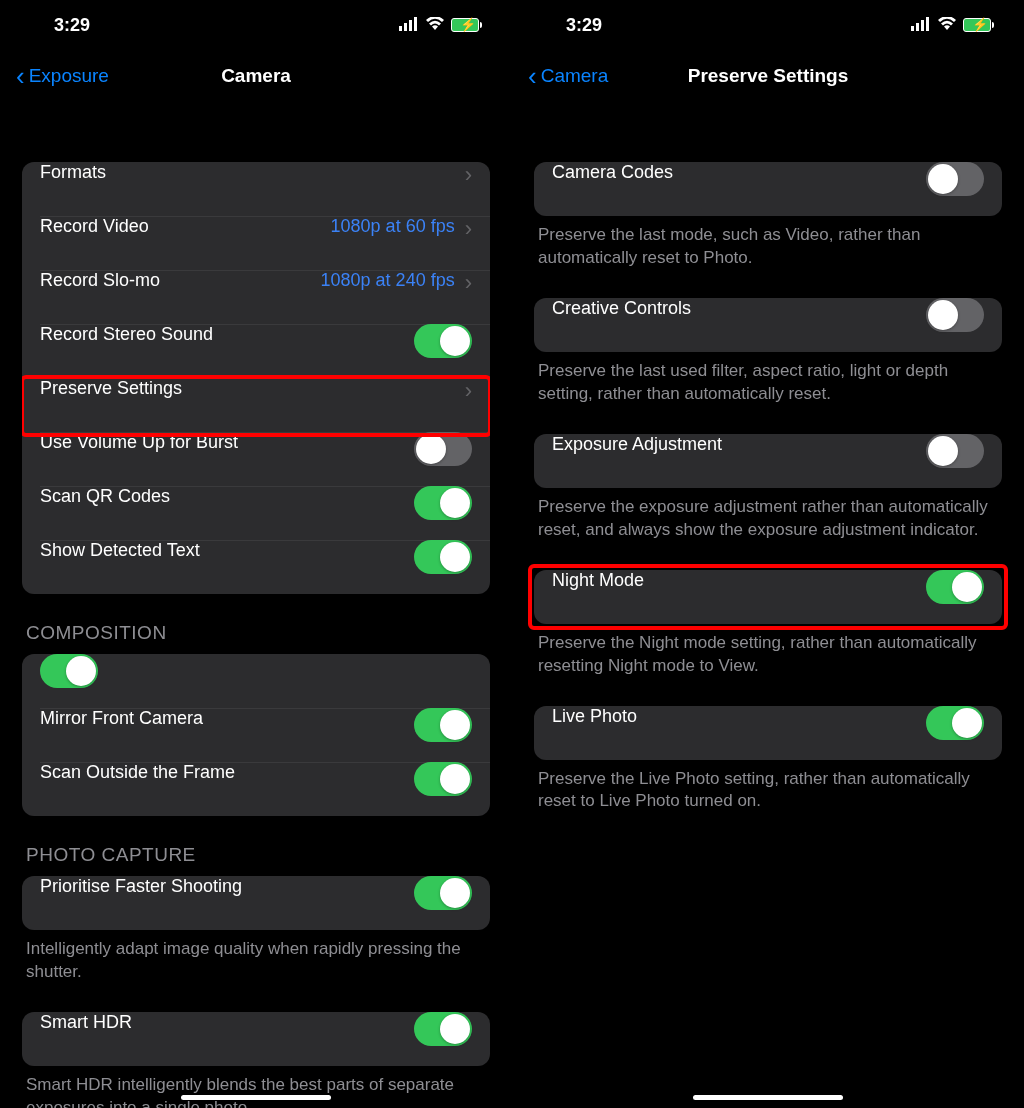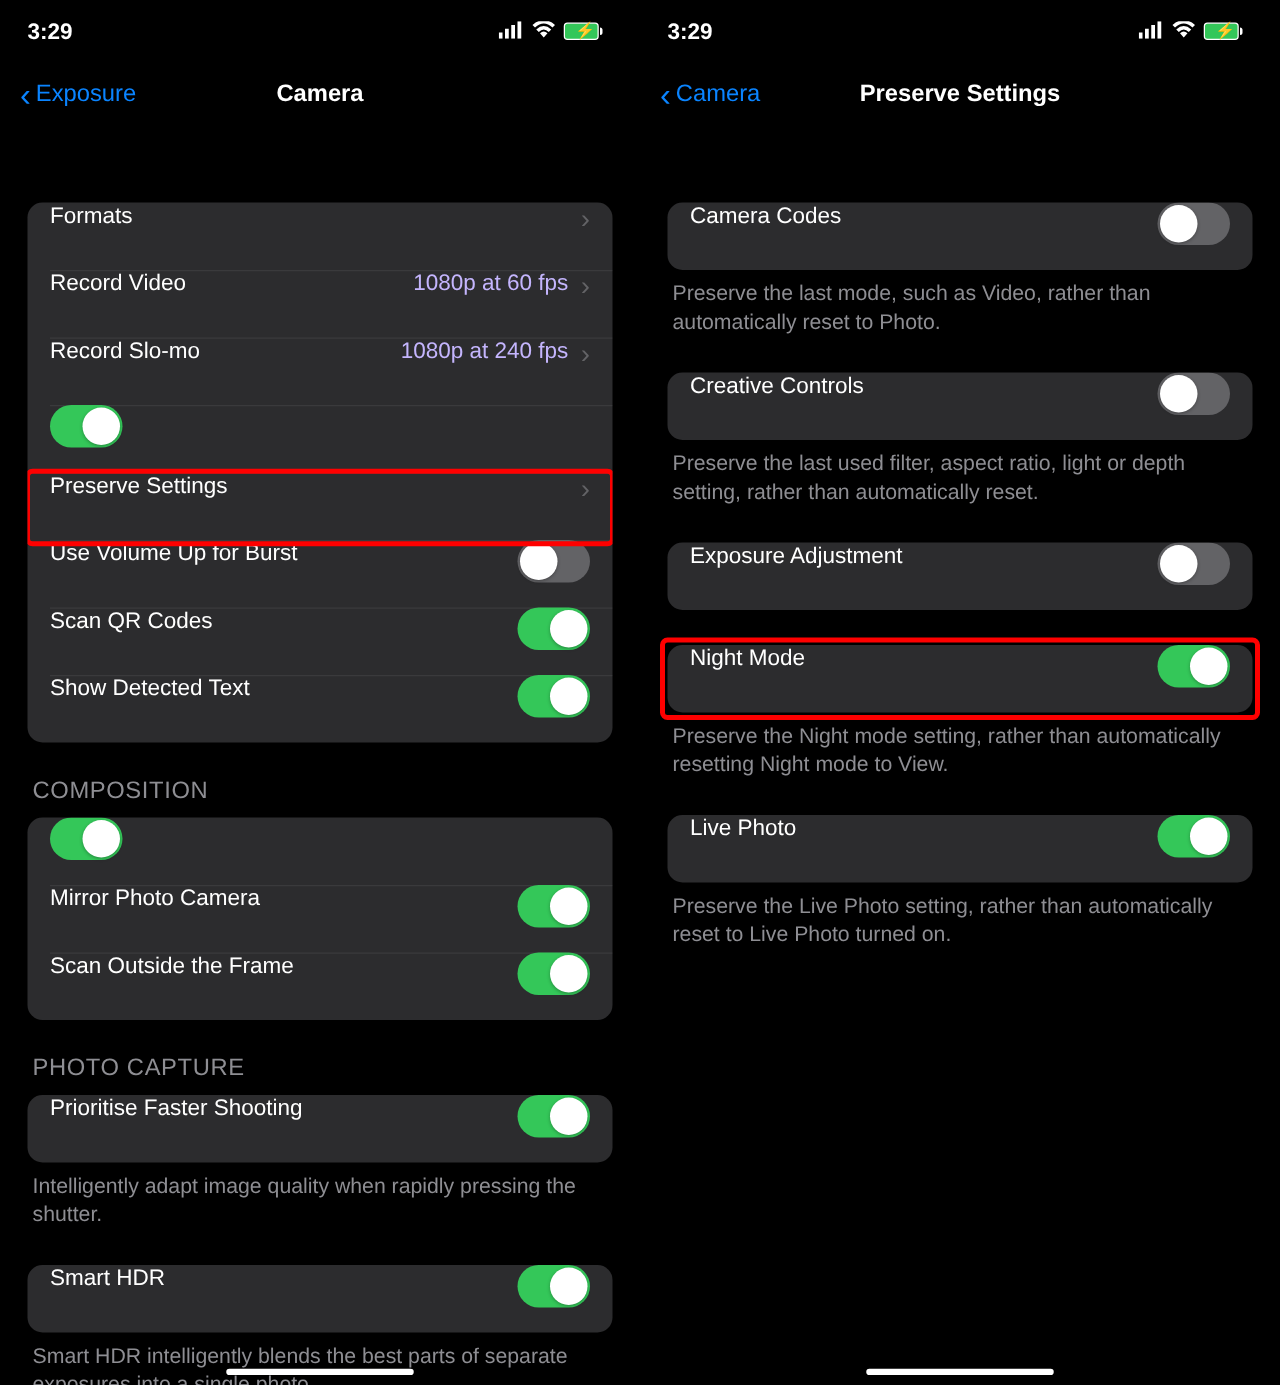--- a/index.html
+++ b/index.html
@@ -17,21 +17,21 @@
     height: 1108px;
     background: #000;
     position: relative;
     overflow: hidden;
   }
   .status-bar {
     height: 50px;
     display: flex;
     align-items: center;
     justify-content: space-between;
-    padding: 0 30px 0 22px;
+    padding: 0 30px 0 54px;
     font-size: 18px;
     font-weight: 600;
   }
   .status-icons {
     display: flex;
     align-items: center;
     gap: 6px;
   }
   .nav-bar {
     height: 52px;
@@ -88,21 +88,21 @@
   .row + .row::before {
     content: "";
     position: absolute;
     top: 0;
     left: 18px;
     right: 0;
     height: 1px;
     background: #3a3a3c;
   }
   .row-label { flex: 1; }
-  .row-value { color: #c4b5fd; font-size: 18px; margin-right: 10px; }
+  .row-value { color: #3b82f6; font-size: 18px; margin-right: 10px; }
   .chevron {
     color: #636366;
     font-size: 22px;
     font-weight: 300;
   }
   .toggle {
     width: 58px;
     height: 34px;
     border-radius: 17px;
     position: relative;
@@ -217,20 +217,21 @@
           <span class="row-label">Record Video</span>
           <span class="row-value">1080p at 60 fps</span>
           <span class="chevron">›</span>
         </div>
         <div class="row">
           <span class="row-label">Record Slo-mo</span>
           <span class="row-value">1080p at 240 fps</span>
           <span class="chevron">›</span>
         </div>
         <div class="row">
+          <span class="row-label">Record Stereo Sound</span>
           <div class="toggle on"></div>
         </div>
         <div class="row">
           <span class="row-label">Preserve Settings</span>
           <span class="chevron">›</span>
         </div>
         <div class="row">
           <span class="row-label">Use Volume Up for Burst</span>
           <div class="toggle off"></div>
         </div>
@@ -246,21 +247,21 @@
       </div>
     </div>
 
     <div class="section">
       <div class="section-header">COMPOSITION</div>
       <div class="group">
         <div class="row">
           <div class="toggle on"></div>
         </div>
         <div class="row">
-          <span class="row-label">Mirror Photo Camera</span>
+          <span class="row-label">Mirror Front Camera</span>
           <div class="toggle on"></div>
         </div>
         <div class="row">
           <span class="row-label">Scan Outside the Frame</span>
           <div class="toggle on"></div>
         </div>
       </div>
     </div>
 
     <div class="section">
@@ -344,20 +345,21 @@
       <div class="section-footer">Preserve the last used filter, aspect ratio, light or depth setting, rather than automatically reset.</div>
     </div>
 
     <div class="section">
       <div class="group">
         <div class="row">
           <span class="row-label">Exposure Adjustment</span>
           <div class="toggle off"></div>
         </div>
       </div>
+      <div class="section-footer">Preserve the exposure adjustment rather than automatically reset, and always show the exposure adjustment indicator.</div>
     </div>
 
     <div class="section" style="position:relative;">
       <div class="group">
         <div class="row">
           <span class="row-label">Night Mode</span>
           <div class="toggle on"></div>
         </div>
       </div>
       <div class="section-footer">Preserve the Night mode setting, rather than automatically resetting Night mode to View.</div>

